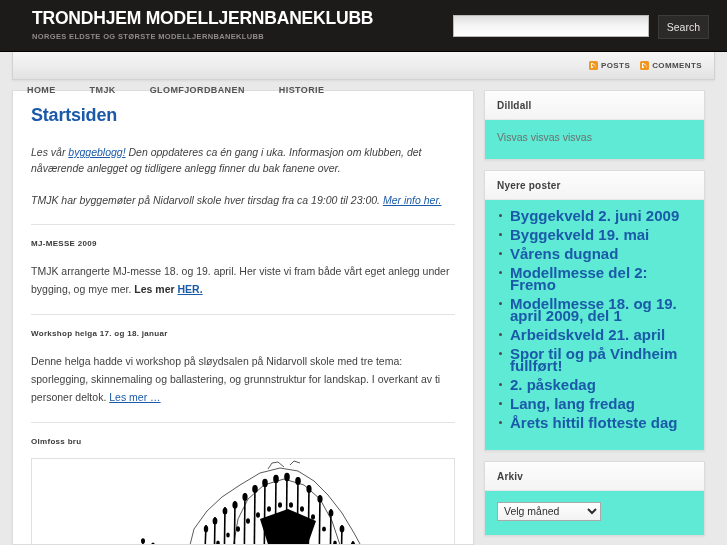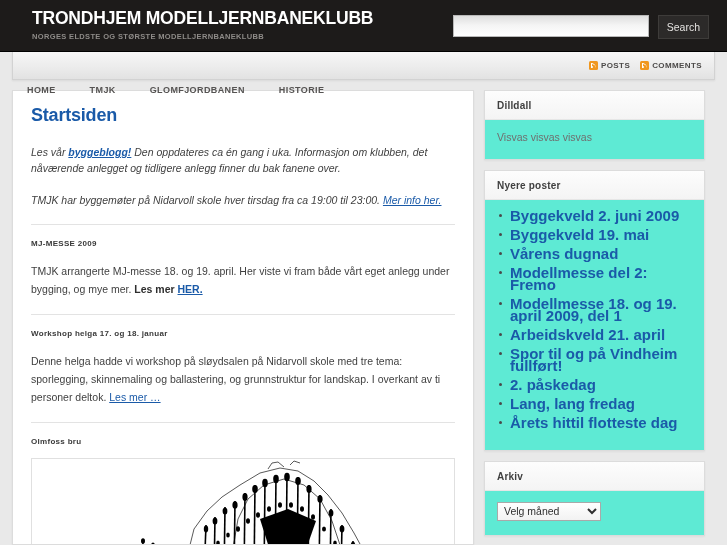--- a/index.html
+++ b/index.html
@@ -146,21 +146,21 @@
     font-size: 10.5px;
     font-style: italic;
     color: #3f3f3f;
     line-height: 16px;
     margin: 18px 0 0 0;
   }
   .intro-p.second { margin-top: 16px; }
   .intro-p a {
     color: #1a5aa8; text-decoration: underline;
   }
-  .intro-p a.bold { font-weight: bold; }
+  .intro-p a.bold { font-weight: normal; }
   .hr {
     border: none; border-top: 1px solid #e3e3e3;
     margin: 16px 0 0 0;
   }
   .post-title {
     font-size: 8px;
     font-weight: bold;
     color: #3a3a3a;
     letter-spacing: 0.3px;
     margin: 14px 0 0 0;

